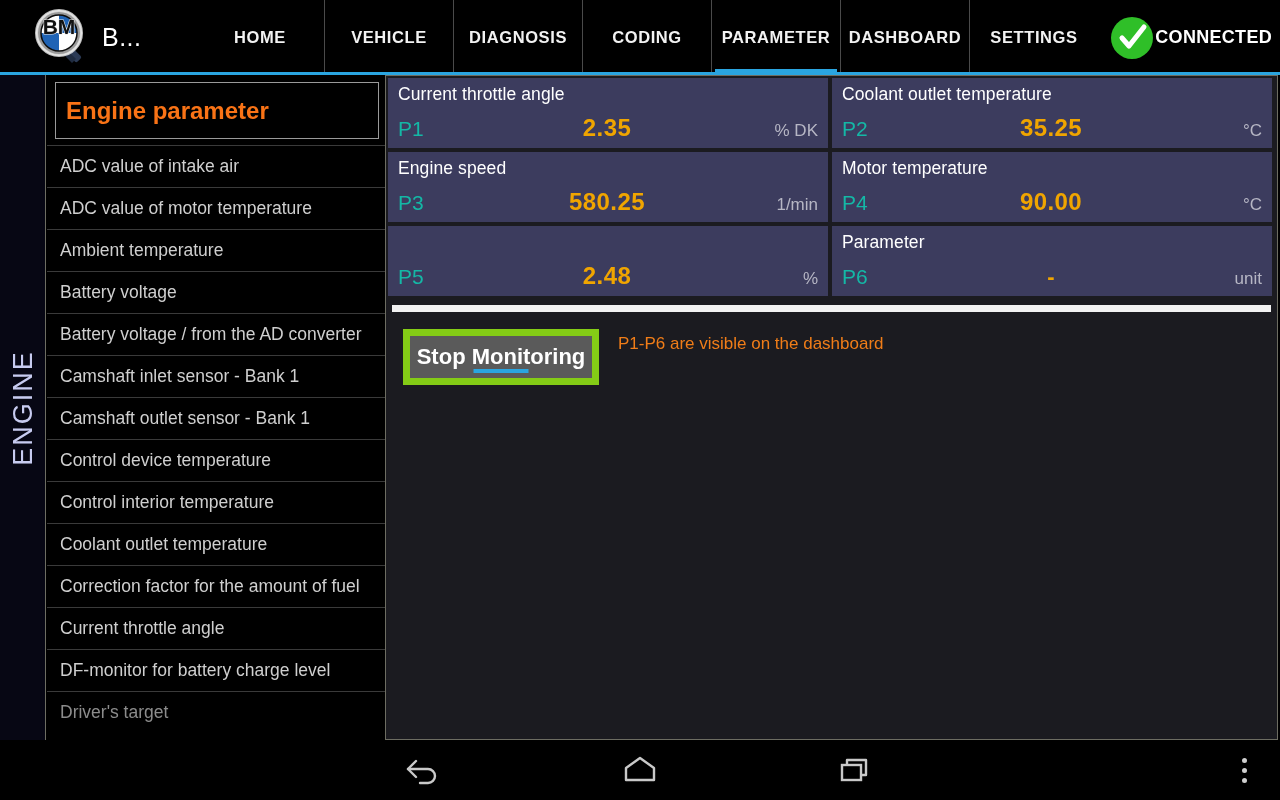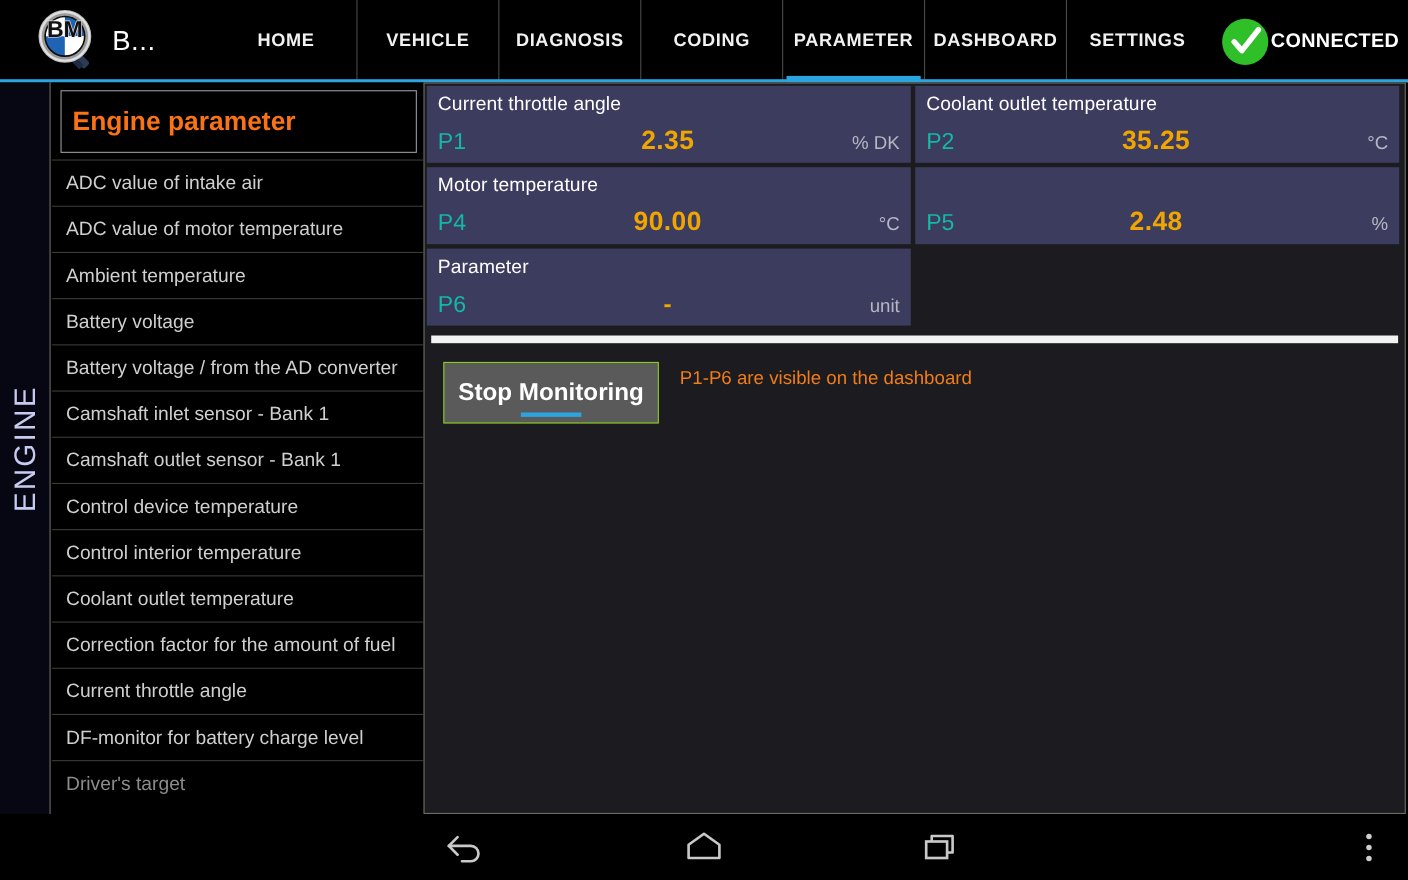--- a/index.html
+++ b/index.html
@@ -121,21 +121,21 @@
     margin: 4px 6px 0 6px; height: 9px; background: #1b1b20;
     display: flex; align-items: center;
   }
   .hscroll-thumb { height: 7px; width: 100%; background: #f2f2f2; }
 
   .action-row {
     position: relative; height: 90px; margin-top: 9px;
   }
   .btn {
     position: absolute; top: 7px;
-    background: #5a5a5a; border: 1px solid #84cc16;
+    background: #5a5a5a; border: 7px solid #84cc16;
     display: flex; align-items: center; justify-content: center;
     color: #ffffff; font-weight: bold;
   }
   .btn-stop { left: 17px; width: 196px; height: 56px; font-size: 22px; }
   .btn-log  { right: 15px; width: 104px; height: 56px; font-size: 21px; }
   .btn-underline {
     position: absolute; bottom: 5px; left: 50%; transform: translateX(-50%);
     height: 4px; width: 55px;
   }
   .ul-blue { background: #2aa5e0; }
@@ -302,20 +302,28 @@
 
       <div class="card">
         <div class="card-title">Coolant outlet temperature</div>
         <div class="card-row">
           <div class="card-id">P2</div>
           <div class="card-value">35.25</div>
           <div class="card-unit">°C</div>
         </div>
       </div>
 
+      <div class="card">
+        <div class="card-title">Engine speed</div>
+        <div class="card-row">
+          <div class="card-id">P3</div>
+          <div class="card-value">580.25</div>
+          <div class="card-unit">1/min</div>
+        </div>
+      </div>
 
       <div class="card">
         <div class="card-title">Motor temperature</div>
         <div class="card-row">
           <div class="card-id">P4</div>
           <div class="card-value">90.00</div>
           <div class="card-unit">°C</div>
         </div>
       </div>
 

